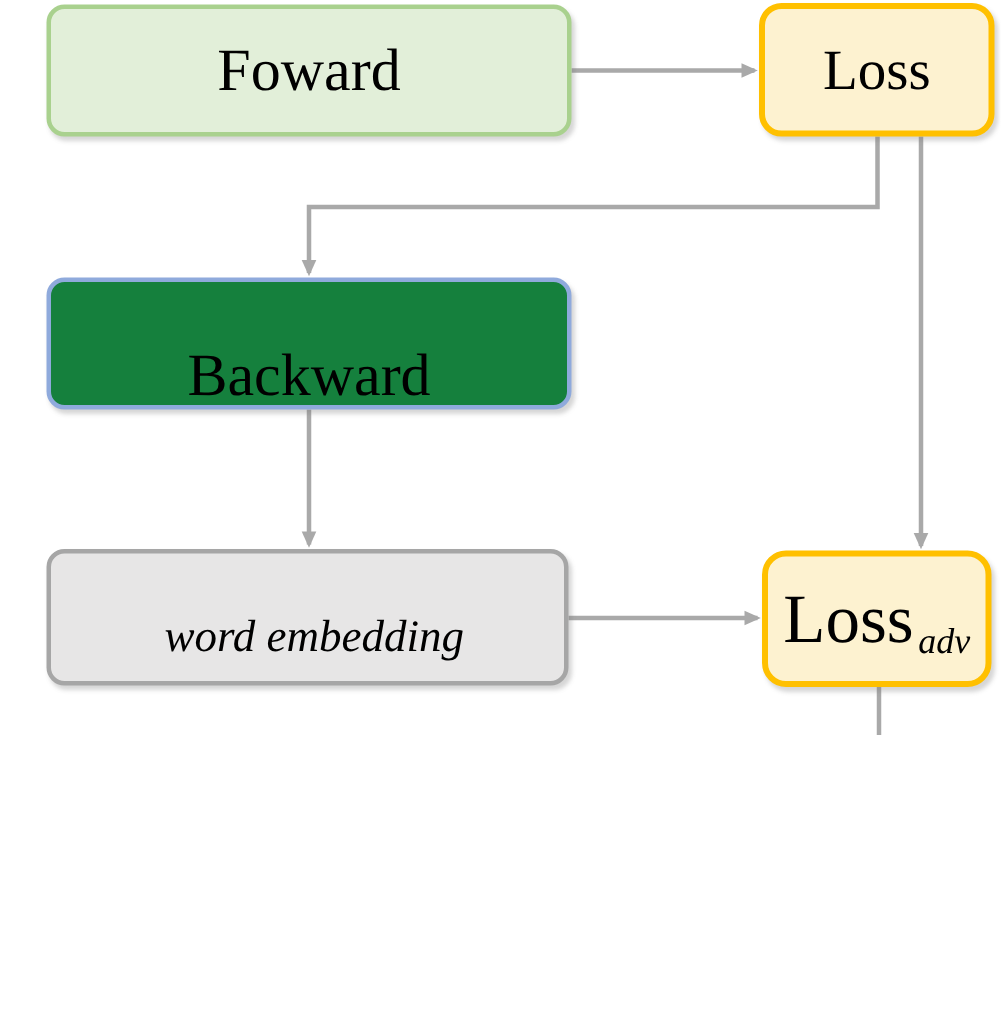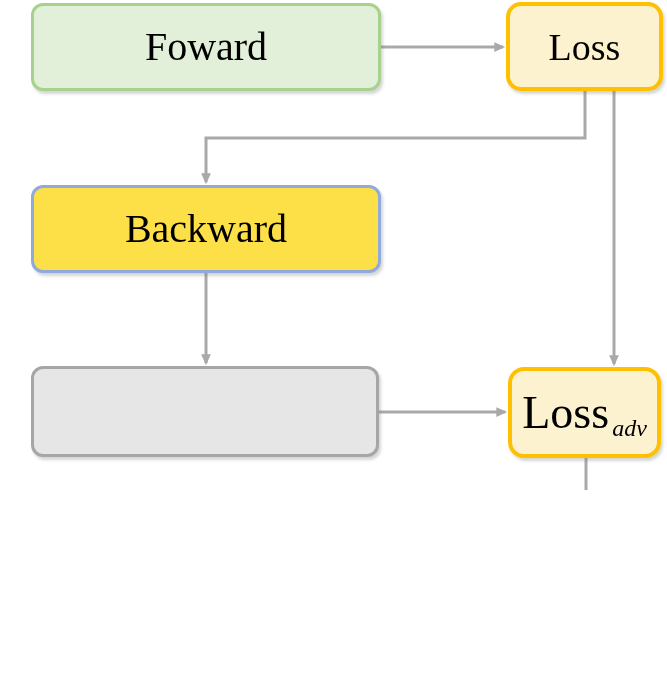--- a/index.html
+++ b/index.html
@@ -66,25 +66,26 @@
   </svg>
 
   <div class="node node-forward" style="background: rgb(226, 239, 217); border-color: rgb(169, 209, 142);">
     <span class="label">Foward</span>
   </div>
 
   <div class="node node-loss" style="background: rgb(253, 242, 208); border-color: rgb(255, 192, 0);">
     <span class="label">Loss</span>
   </div>
 
-  <div class="node node-backward" style="background: #fde047; border-color: rgb(143, 170, 220);">
+  <div class="node node-backward" style="background: #15803d; border-color: rgb(143, 170, 220); align-items: flex-end;">
     <span class="label">Backward</span>
   </div>
 
   <div class="node node-gradient" style="background: rgb(231, 230, 230); border-color: rgb(166, 166, 166);">
+    <span class="sub">word embedding</span>
   </div>
 
   <div class="node node-lossadv" style="background: rgb(253, 242, 208); border-color: rgb(255, 192, 0);">
     <span class="label">Loss</span>
     <span class="sub">adv</span>
   </div>
 
   <div class="node node-bottom" style="border-color: rgb(132, 161, 211); align-items: flex-end;">
     <span class="ghost">Backward &amp; Optimize</span>
     <span class="label">Backward &amp; Optimize</span>

